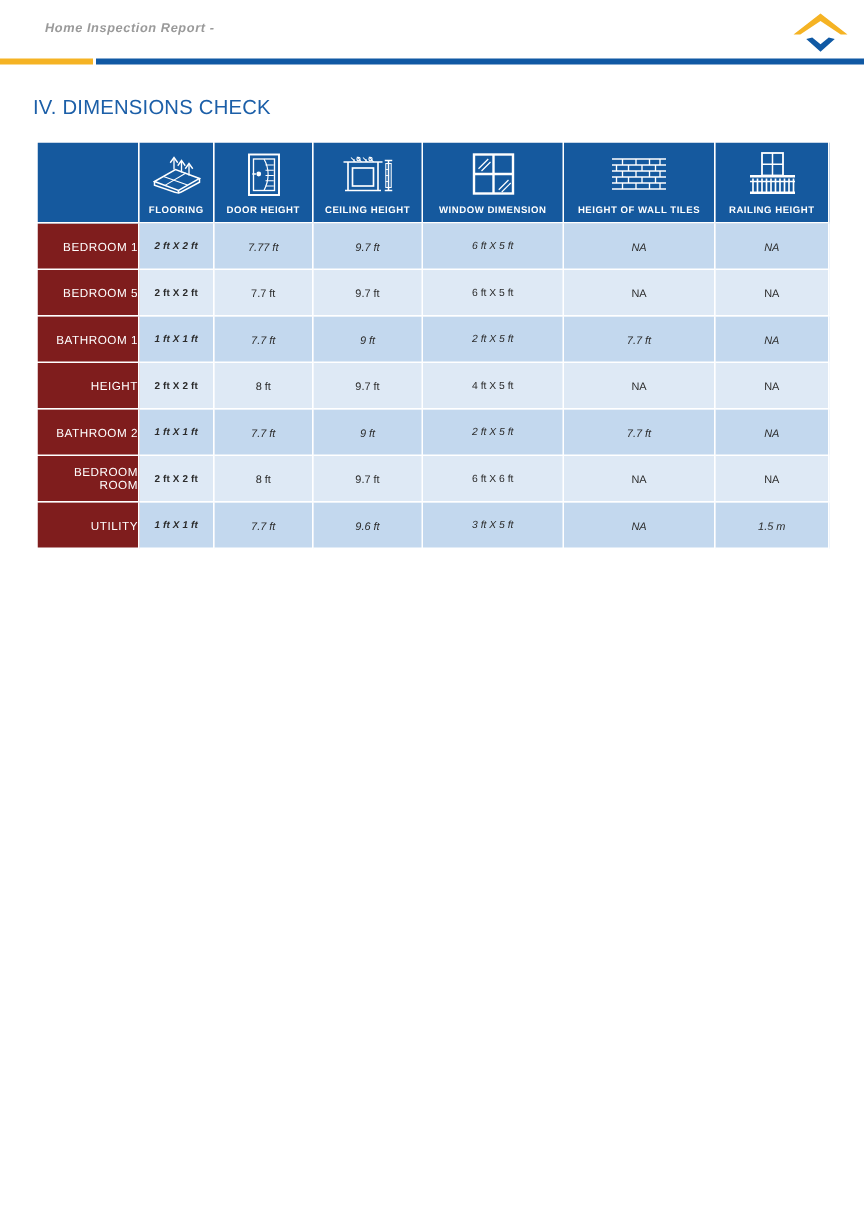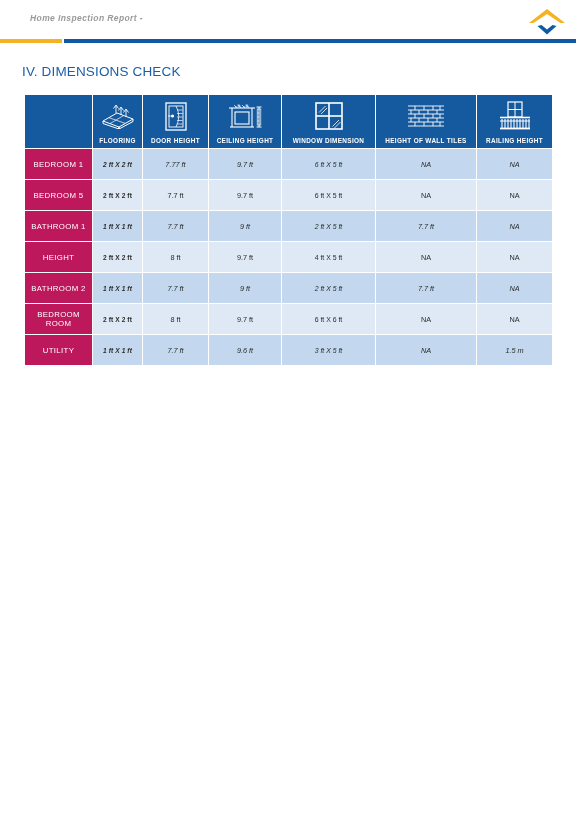--- a/index.html
+++ b/index.html
@@ -131,26 +131,26 @@
     font-size: 6.4px;
     font-weight: bold;
     letter-spacing: 0.35px;
     color: #ffffff;
     white-space: nowrap;
     line-height: 9px;
   }
 
   
   td.room-cell {
-    background: #be185d;
+    background: #7f1d1d;
     color: #ffffff;
     font-size: 7.8px;
     font-weight: normal;
     letter-spacing: 0.35px;
-    text-align: center;
+    text-align: right;
     vertical-align: middle;
     height: 30px;
   }
   td.data-cell {
     text-align: center;
     vertical-align: middle;
     color: #2b2b2b;
     font-size: 7.3px;
     height: 30px;
   }

